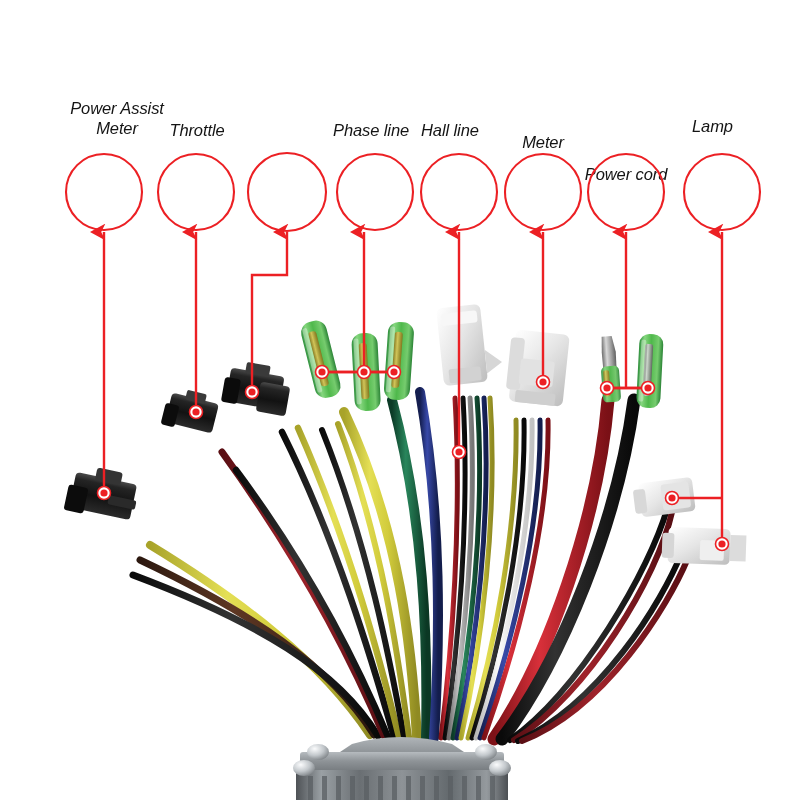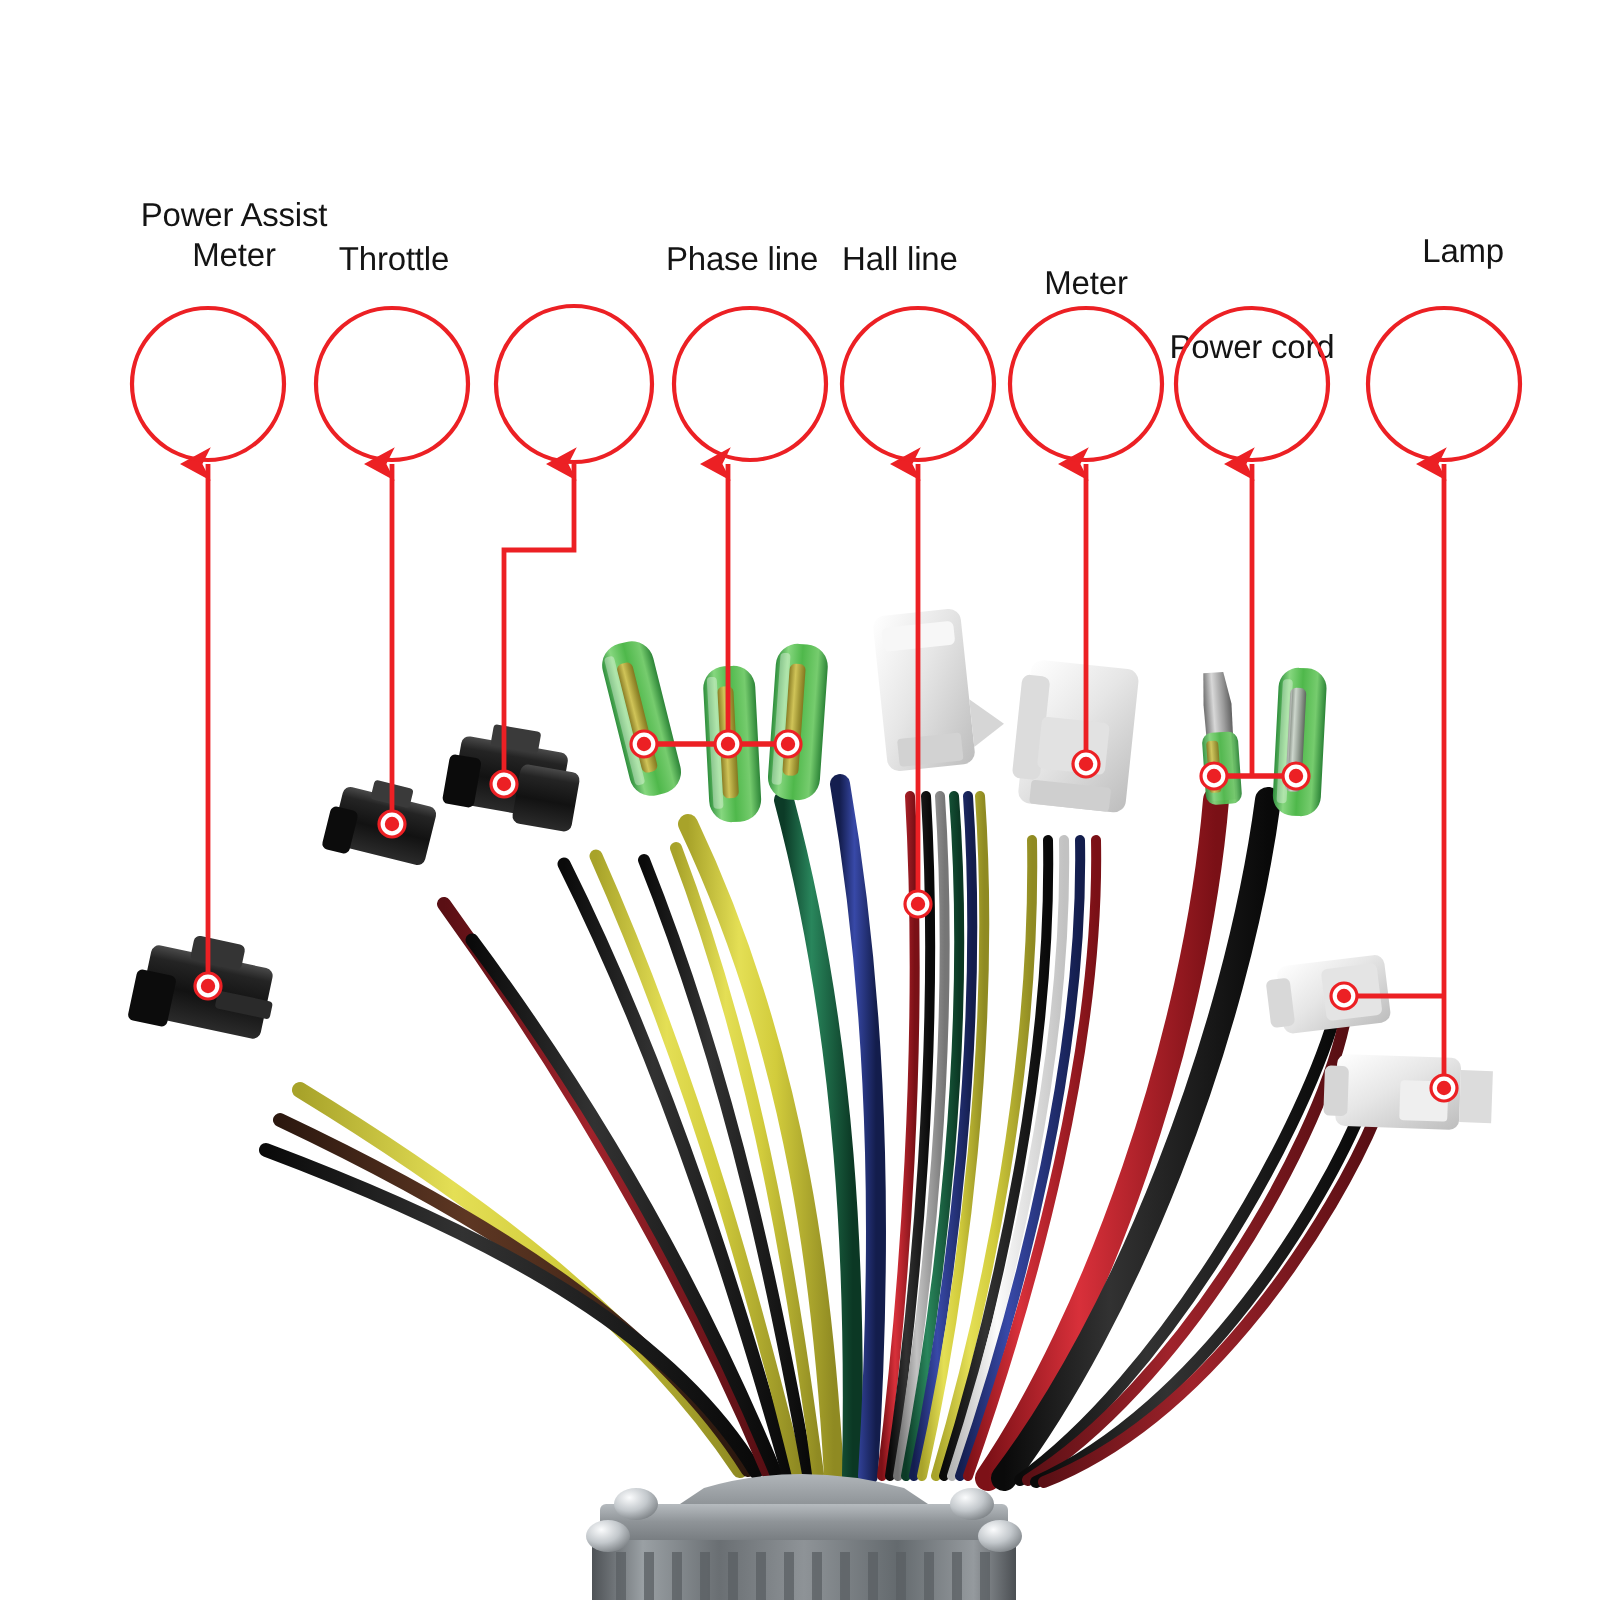--- a/index.html
+++ b/index.html
@@ -11,21 +11,21 @@
   body {
     width: 800px; height: 800px;
     position: relative;
     overflow: hidden;
     font-family: "Liberation Sans", sans-serif;
     color: #1a1a1a;
   }
   #stage {
     position: absolute;
     inset: 0;
-    width: 800px; height: 584px;
+    width: 800px; height: 584px; font-style: italic;
   }
   
   .label {
     position: absolute;
     font-family: "Liberation Sans", sans-serif;
     font-size: 16.5px;
     color: #141414;
     white-space: nowrap;
     line-height: 1.22;
     letter-spacing: -0.1px;
@@ -533,17 +533,17 @@
   </div>
 
   <div class="label" style="left:511px; top:132px; width:64px; text-align:center;">
     <span class="l1">Meter</span>
   </div>
 
   <div class="label" style="left:578px; top:120px; width:96px; text-align:center;margin-top:44px;">
     <span class="l1">Power cord</span>
   </div>
 
-  <div class="label" style="left:692px; top:116px; width:60px; text-align:right;">
+  <div class="label" style="left:692px; top:116px; width:60px; text-align:left;">
     <span class="l1">Lamp</span>
   </div>
 
 </div>
 
 </body></html>

